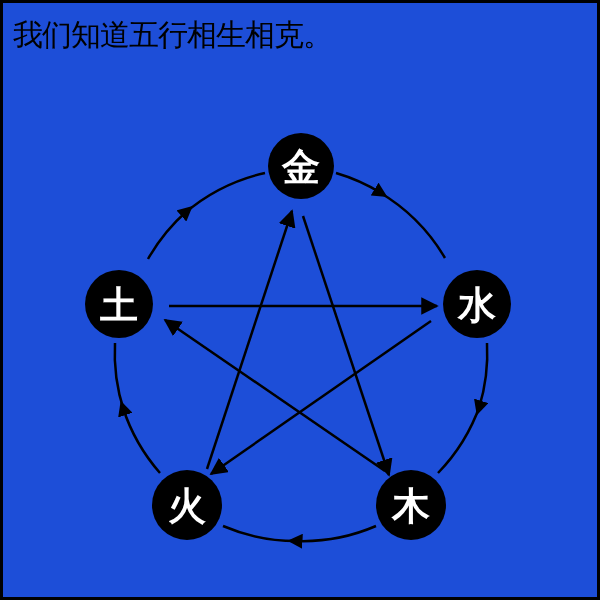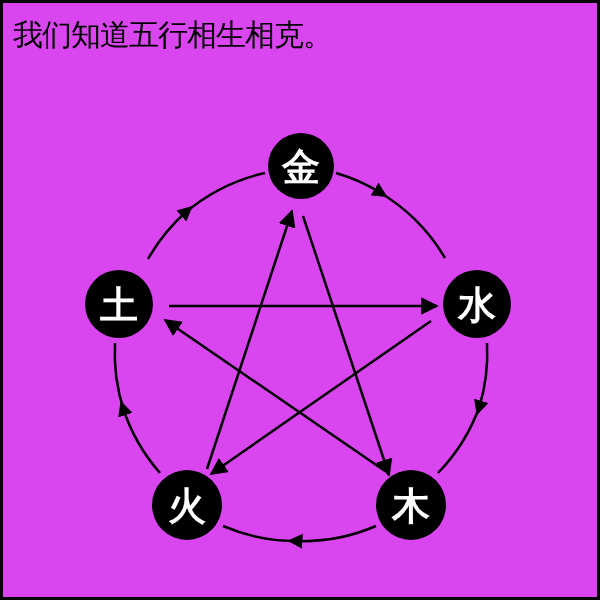--- a/index.html
+++ b/index.html
@@ -1,16 +1,16 @@
 <!DOCTYPE html>
 <html><head>
 <meta charset="utf-8">
 <style>
   html,body{margin:0;padding:0;background:#fff;}
-  .frame{position:relative;width:600px;height:600px;box-sizing:border-box;border:3px solid #000;background:#d946ef;overflow:hidden;}
+  .frame{position:relative;width:600px;height:600px;box-sizing:border-box;border:3px solid #000;background:#1d4ed8;overflow:hidden;}
   .title{position:absolute;left:10px;top:12px;font-family:"DejaVu Sans",sans-serif;font-size:30px;color:#000;letter-spacing:-1px;white-space:nowrap;}
   svg{position:absolute;left:0;top:0;}
   .node-label{font-family:"DejaVu Serif",serif;font-weight:bold;font-size:38px;fill:#fff;}
 </style>
 </head>
 <body>
 
 <div class="frame">
   <div class="title">我们知道五行相生相克。</div>
 

